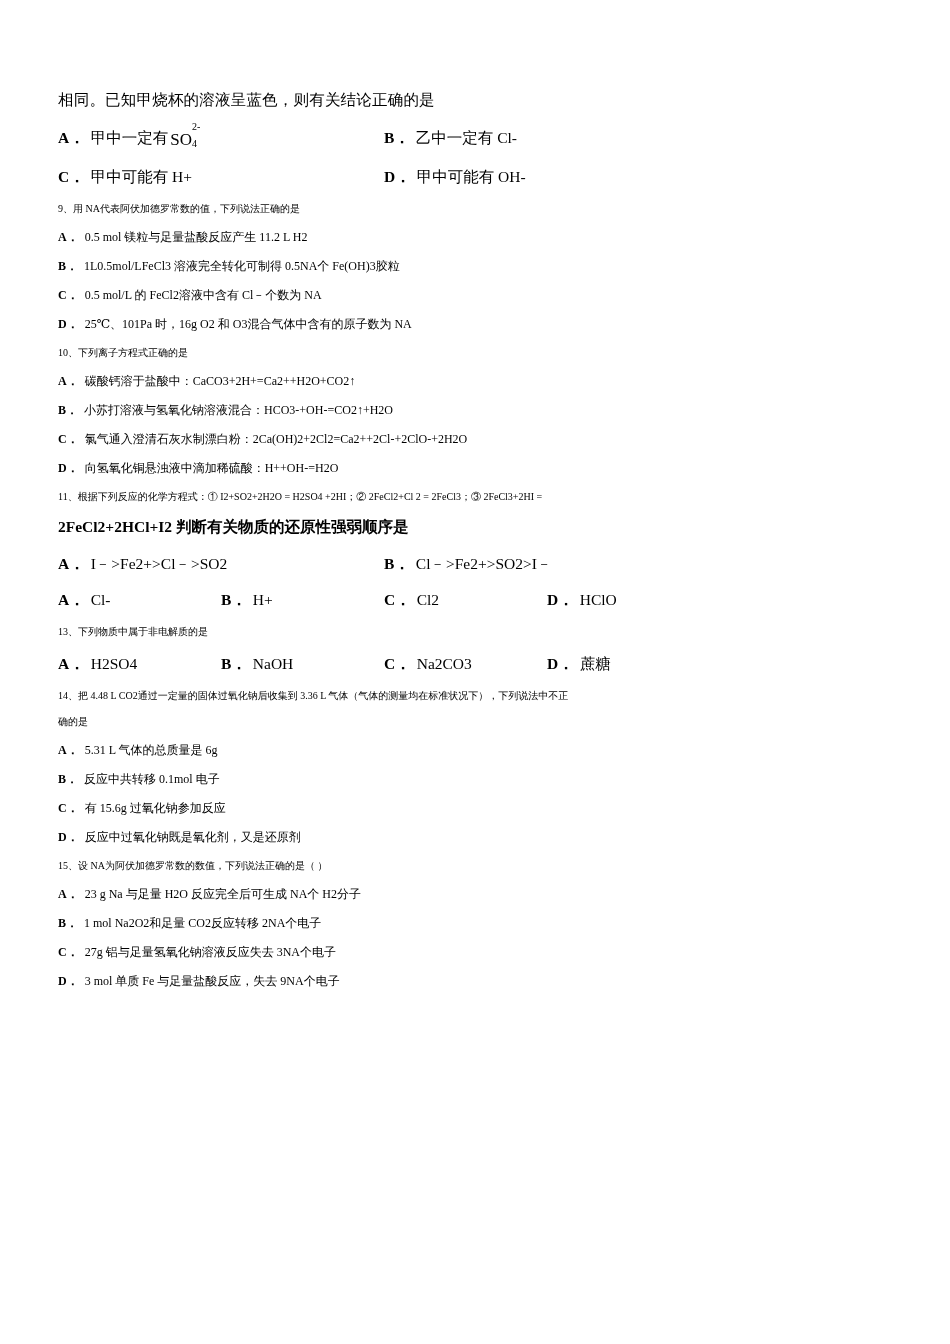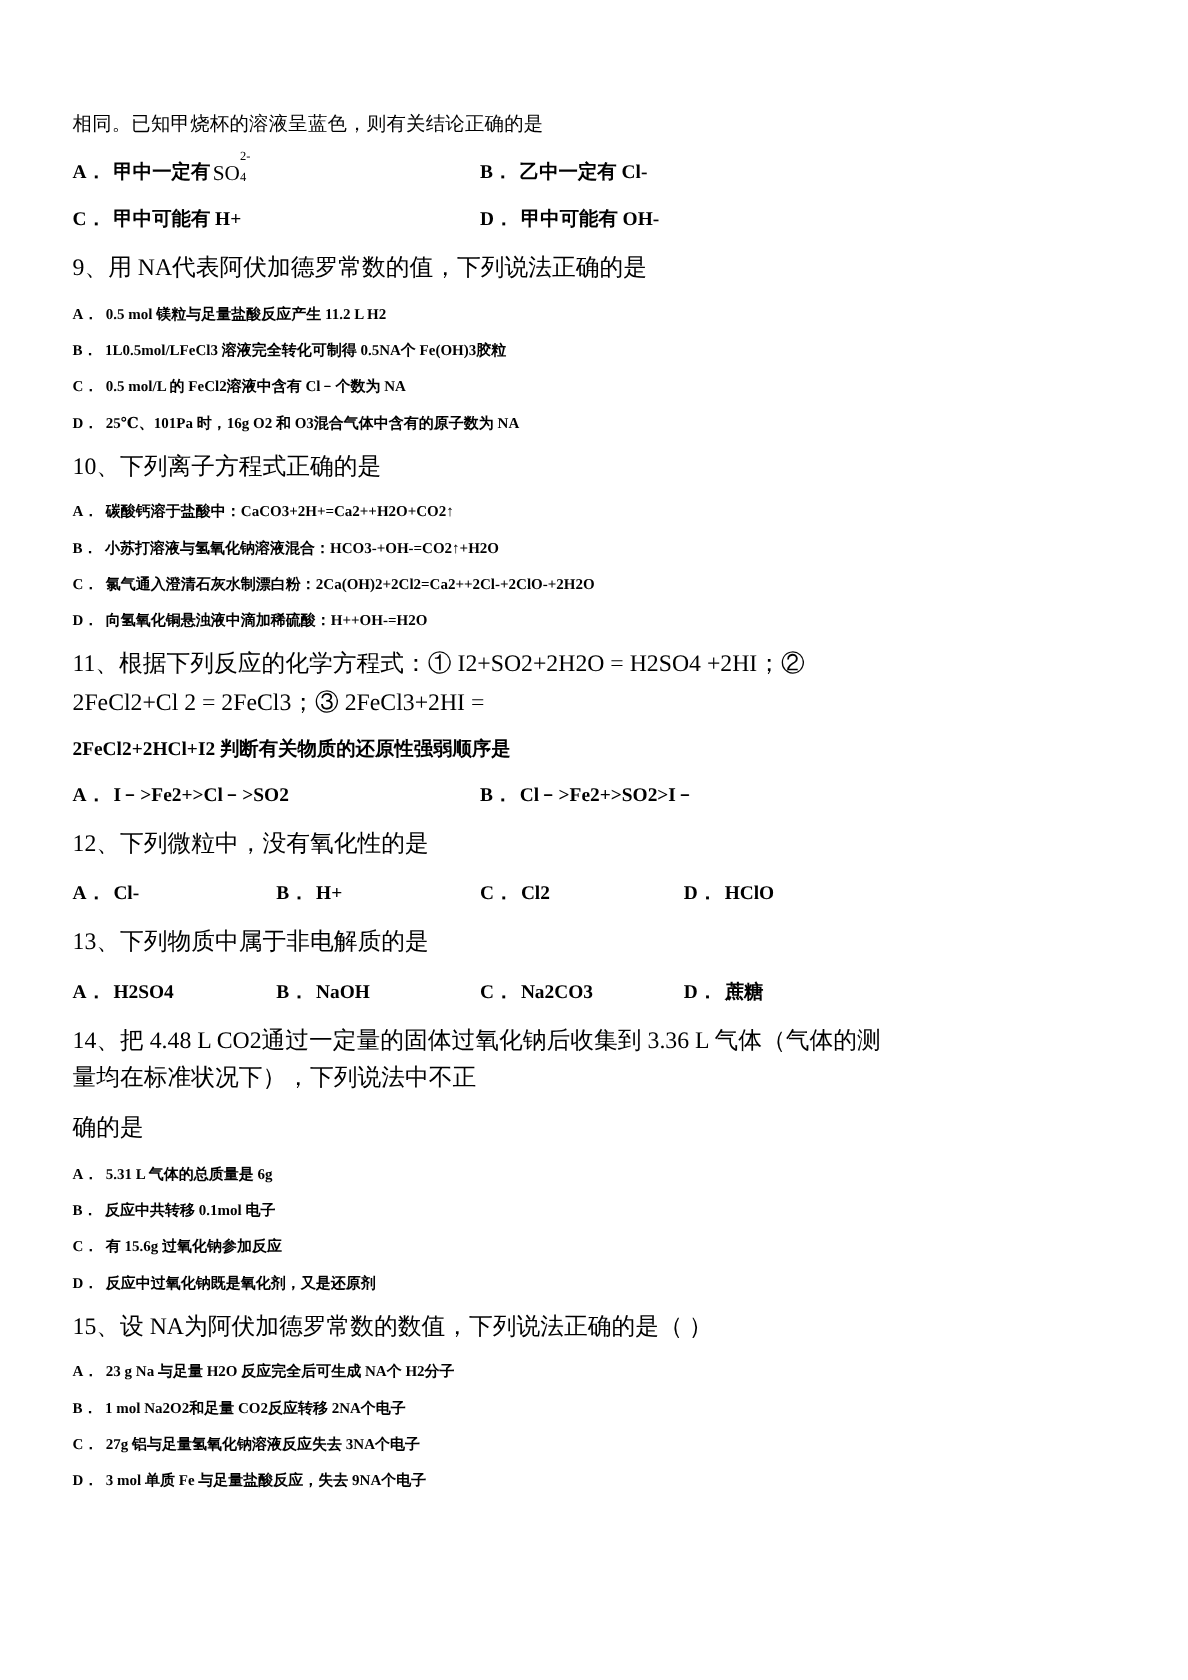--- a/index.html
+++ b/index.html
@@ -20,21 +20,21 @@
     padding: 88px 62px 40px 58px;
     position: relative;
   }
   .line {
     font-size: 15.5px;
     line-height: 1.55;
     margin: 0 0 14px 0;
     letter-spacing: 0.2px;
   }
   .q-stem {
-    font-size: 19px;
+    font-size: 10px;
     line-height: 1.6;
     margin: 0 0 12px 0;
     font-family: Liberation Serif, serif;
   }
   .q-stem.tight { margin-bottom: 10px; }
   .opt-row {
     display: flex;
     margin: 0 0 12px 0;
     font-size: 15.5px;
     line-height: 1.55;
@@ -42,21 +42,21 @@
   .opt-row .cell {
     box-sizing: border-box;
   }
   .opt-half > .cell { width: 50%; }
   .opt-quarter > .cell { width: 25%; }
   .opt-single { display: block; margin: 0 0 12px 0; font-size: 12px; }
   .lbl {
     font-weight: bold;
     margin-right: 6px;
   }
-  .opt-text { font-weight: bold; margin-top: 48px; }
+  .opt-text { font-weight: normal; margin-top: 48px; }
   .frac-ion {
     display: inline-block;
     position: relative;
     font-family: "Liberation Serif", serif;
     font-size: 17px;
     vertical-align: -2px;
     margin-left: 2px;
   }
   .frac-ion .base { font-style: normal; text-align: center; }
   .frac-ion .sup2 {
@@ -131,21 +131,20 @@
   <p class="wrap-line">2FeCl2+2HCl+I2 判断有关物质的还原性强弱顺序是</p>
   <div class="opt-row opt-half">
     <div class="cell">
       <span class="lbl">A．</span><span class="opt-text">I﹣&gt;Fe2+&gt;Cl﹣&gt;SO2</span>
     </div>
     <div class="cell">
       <span class="lbl">B．</span><span class="opt-text">Cl﹣&gt;Fe2+&gt;SO2&gt;I﹣</span>
     </div>
   </div>
 
-  <p class="q-stem">12、下列微粒中，没有氧化性的是</p>
   <div class="opt-row opt-quarter">
     <div class="cell">
       <span class="lbl">A．</span><span class="opt-text">Cl-</span>
     </div>
     <div class="cell">
       <span class="lbl">B．</span><span class="opt-text">H+</span>
     </div>
     <div class="cell">
       <span class="lbl">C．</span><span class="opt-text">Cl2</span>
     </div>

